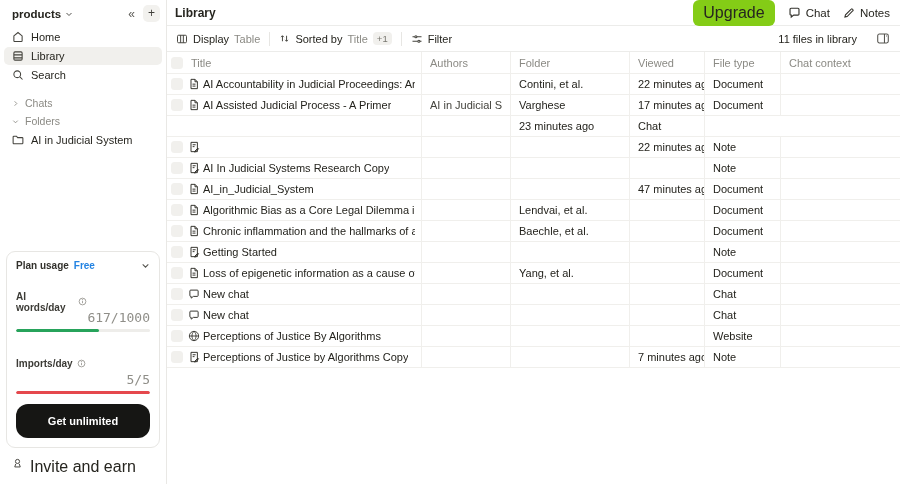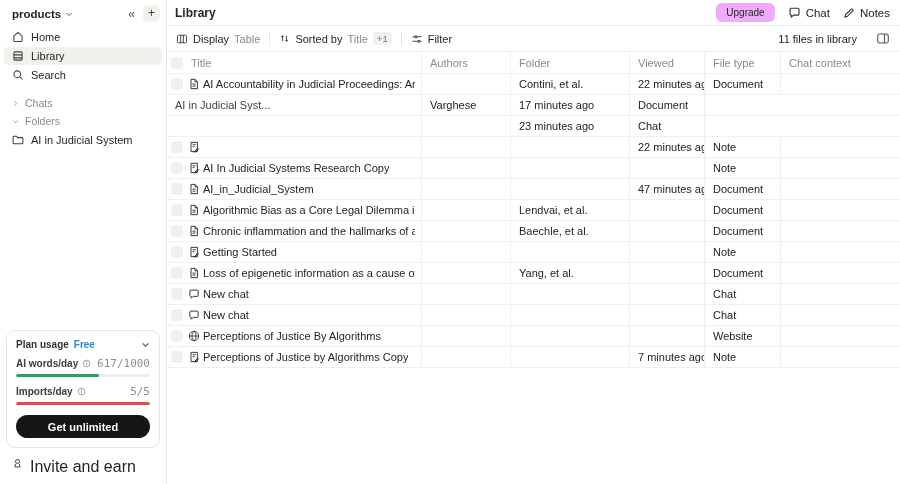--- a/index.html
+++ b/index.html
@@ -34,37 +34,37 @@
     padding:8px 9px 9px; }
   .plan-head { display:flex; align-items:center; font-size:10px; margin-bottom:7px; }
   .plan-title { font-weight:700; color:#32312c;text-align:center; }
   .plan-badge { color:#2383e2; font-weight:600; margin-left:5px; }
   .plan-caret { margin-left:auto; color:#55544f; display:flex; cursor:pointer; }
   .meter { margin-bottom:8px; }
   .meter-row { display:flex; align-items:center; font-size:10px; color:#3c3b36;
     font-weight:600; margin-bottom:4px; }
   .meter-row .info { margin-left:4px; color:#9b9a94; display:flex; }
   .meter-val { margin-left:auto; font-family:"DejaVu Sans Mono", monospace;
-    font-size:11px; color:#8f8e88; font-weight:400; }
+    font-size:13px; color:#8f8e88; font-weight:400;margin-top:32px; }
   .bar { height:3px; border-radius:2px; background:#eeedea; overflow:hidden; }
   .bar-fill { height:100%; border-radius:2px; }
-  .cta-btn { width:100%; height:23px; margin-top:2px; background:#161614; color:#fff;
+  .cta-btn { width:100%; height:34px; margin-top:2px; background:#161614; color:#fff;
     border:none; border-radius:12px; font-size:11px; font-weight:600; cursor:pointer;
     font-family:"Liberation Sans", sans-serif; }
   .invite-row { display:flex; align-items:flex-start; gap:7px; padding:5px 12px 8px;
     font-size:16px; color:#26251f; cursor:pointer; }
 
   
   .main { flex:1; display:flex; flex-direction:column; min-width:0; }
   .main-header { height:26px; display:flex; align-items:center;
     border-bottom:1px solid #ececе9; border-bottom:1px solid #ececea; padding:0 10px 0 8px; }
   .page-title { font-size:12px; font-weight:600; color:#26251f; }
   .header-actions { margin-left:auto; display:flex; align-items:center; gap:13px; }
-  .upgrade-btn { background:#f0abfc; border:none; border-radius:6px; padding:4px 10px;
-    font-size:10px; color:#26251f; font-weight:500; cursor:pointer;
+  .upgrade-btn { background:#84cc16; border:none; border-radius:6px; padding:4px 10px;
+    font-size:16px; color:#26251f; font-weight:500; cursor:pointer;
     font-family:"Liberation Sans", sans-serif; }
   .hdr-link { display:flex; align-items:center; gap:5px; font-size:11.5px; color:#26251f;
     cursor:pointer; }
 
   .toolbar { height:26px; display:flex; align-items:center; gap:9px;
     border-bottom:1px solid #ececea; padding:0 10px 0 9px; font-size:11px; }
   .tb-group { display:flex; align-items:center; gap:5px; color:#26251f; cursor:pointer; }
   .tb-gray { color:#8b8a84; }
   .tb-pill { background:#f1f0ed; color:#77766f; border-radius:4px; font-size:9.5px;
     padding:1px 4px; }
@@ -320,20 +320,30 @@
               </span>
               <span class="title-text">AI Accountability in Judicial Proceedings: An Actor-N...</span>
             </div>
             <div class="cell"></div>
             <div class="cell">Contini, et al.</div>
             <div class="cell">22 minutes ago</div>
             <div class="cell">Document</div>
             <div class="cell"></div>
           </div>
           <div class="trow">
+            <div class="cell cell-title">
+              <span class="checkbox"></span>
+              <span class="row-icon">
+                <svg width="12" height="12" viewBox="0 0 16 16" fill="none" stroke="#33322c" stroke-width="1.3">
+                  <path d="M4 1.8h5.3L12.5 5v9.2H4z"></path>
+                  <path d="M9.3 1.8V5h3.2M6 8.2h4M6 10.8h4"></path>
+                </svg>
+              </span>
+              <span class="title-text">AI Assisted Judicial Process - A Primer</span>
+            </div>
             <div class="cell">
               <span class="folder-link">AI in Judicial Syst...</span>
             </div>
             <div class="cell">Varghese</div>
             <div class="cell">17 minutes ago</div>
             <div class="cell">Document</div>
             <div class="cell"></div>
           </div>
           <div class="trow">
             <div class="cell"></div>

